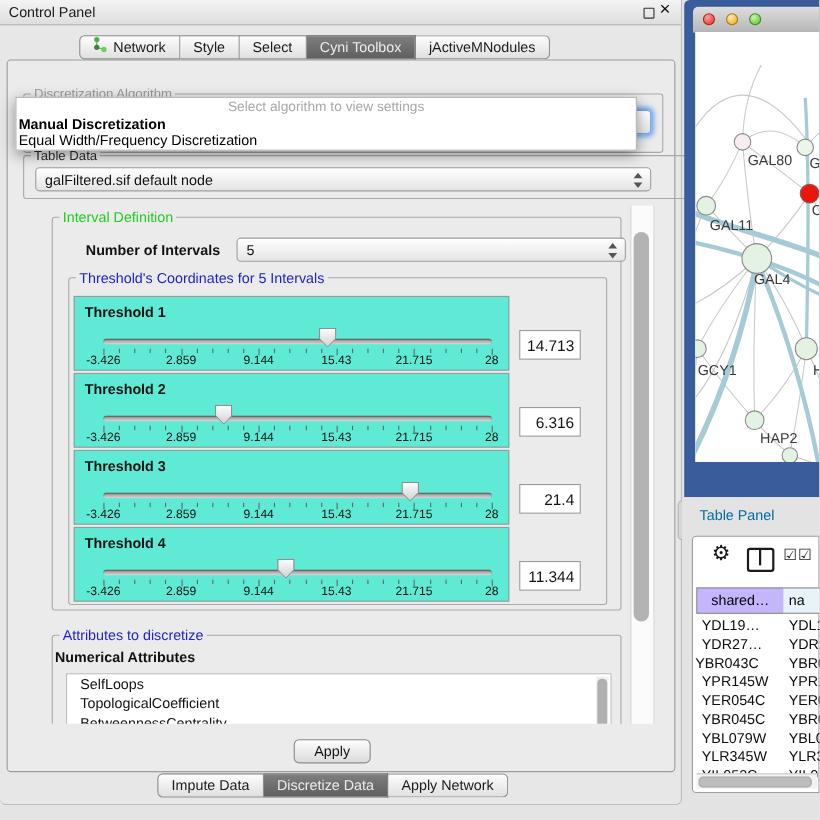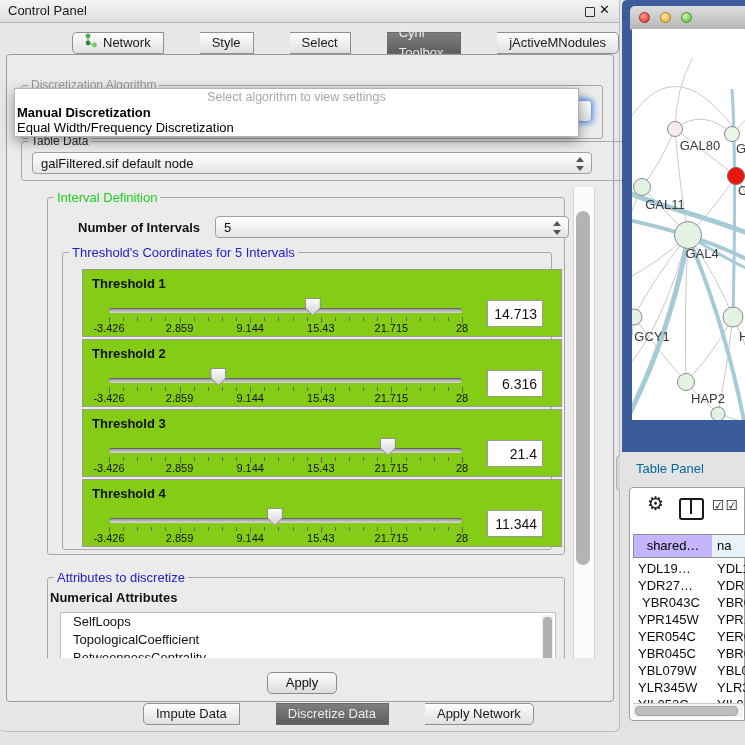--- a/index.html
+++ b/index.html
@@ -8,21 +8,21 @@
   .abs{position:absolute;}
 
   
   .cp-window{left:0;top:0;width:619px;height:731px;background:#e7e7e7;border-right:1px solid #bcbcbc;border-bottom:1px solid #bcbcbc;border-radius:0 0 6px 6px;}
   .cp-titlebar{left:0;top:0;width:619px;height:22px;background:linear-gradient(#f4f4f4,#dedede);border-bottom:1px solid #b4b4b4;}
   .cp-title{left:8px;top:0;line-height:22px;font-size:13px;color:#1a1a1a;}
   .float-icon{left:585px;top:7px;width:8px;height:8px;border:1.5px solid #333;border-radius:1px;}
   .close-icon{left:599px;top:2px;font-size:13px;font-weight:bold;color:#111;font-family:"DejaVu Sans",sans-serif;}
 
   
-  .seg-group{display:flex;height:22px;gap:36px;}
+  .seg-group{display:flex;height:22px;}
   .seg{height:20px;border:1px solid #8f8f8f;border-left:none;background:linear-gradient(#fdfdfd,#e0e0e0);color:#1a1a1a;font-size:13px;line-height:20px;padding:0 12px;display:flex;align-items:center;gap:5px;}
   .seg:first-child{border-left:1px solid #8f8f8f;border-radius:5px 0 0 5px;}
   .seg:last-child{border-radius:0 5px 5px 0;}
   .seg.selected{background:linear-gradient(#7e7e7e,#5f5f5f);color:#ececec;border-color:#6a6a6a;}
 
   
   .content-panel{left:6px;top:54px;width:606px;height:646px;background:#ebebeb;border:1px solid #9c9c9c;border-radius:4px;}
 
   .group{position:absolute;border:1px solid #a9a9a9;border-radius:3px;}
   .group-label{position:absolute;top:-8px;left:6px;background:#ebebeb;padding:0 3px;font-size:12px;white-space:nowrap;}
@@ -45,21 +45,21 @@
   .popup .opt2{position:absolute;left:2px;top:31px;color:#000;}
 
   
   .viewport{left:14px;top:186px;width:558px;height:471px;overflow:hidden;}
   .vscroll-track{left:572px;top:186px;width:20px;height:471px;background:#fbfbfb;border-left:1px solid #d4d4d4;border-right:1px solid #d4d4d4;}
   .vscroll-thumb{left:575px;top:210px;width:14px;height:354px;background:#b3b3b3;border-radius:7px;}
 
   .bold-label{font-weight:bold;font-size:13px;color:#111;}
 
   
-  .th-panel{position:absolute;left:4px;width:480px;height:68px;border:1px solid #9a9a9a;background:#84cc16;box-sizing:border-box;margin-left:15px;}
+  .th-panel{position:absolute;left:4px;width:396px;height:68px;border:1px solid #9a9a9a;background:#5eead4;box-sizing:border-box;}
   .th-name{position:absolute;left:9px;top:6px;font-weight:bold;font-size:13px;color:#111;}
   .th-track{position:absolute;left:26px;top:38px;width:353px;height:5px;border-radius:3px;background:linear-gradient(#8e8e8e,#d9d9d9);box-shadow:inset 0 1px 1px rgba(0,0,0,.35);}
   .th-thumb{position:absolute;top:28px;width:16px;height:18px;clip-path:polygon(0 0,100% 0,100% 55%,50% 100%,0 55%);background:#8f8f8f;}
   .th-thumb .inner{position:absolute;left:1px;top:1px;width:14px;height:16px;clip-path:polygon(0 0,100% 0,100% 55%,50% 100%,0 55%);background:linear-gradient(#fcfcfc,#d2d2d2);}
   .tick{position:absolute;width:1px;background:#666;}
   .tick-label{position:absolute;top:52px;transform:translateX(-50%);font-size:11px;font-weight:normal;color:#111;white-space:nowrap;}
   .th-field{position:absolute;left:404px;top:30px;width:56px;height:27px;background:#fff;border:1px solid #9a9a9a;font-size:14px;color:#111;text-align:right;line-height:27px;padding-right:5px;box-sizing:border-box;}
 
   
   .attr-list{position:absolute;left:12px;top:34px;width:494px;height:90px;background:#fff;border:1px solid #bdbdbd;}
@@ -435,21 +435,21 @@
           <i></i>
         </span>
       <span class="check-icons">☑☑</span>
       <div class="tbl-hdr hdr1">shared…</div>
       <div class="tbl-hdr hdr2">na</div>
       <div id="tbl-rows">
           <div class="tbl-cell" style="left: 8px; top: 73px;">YDL19…</div>
           <div class="tbl-cell" style="left: 87px; top: 73px;">YDL1</div>
           <div class="tbl-cell" style="left: 8px; top: 90px;">YDR27…</div>
           <div class="tbl-cell" style="left: 87px; top: 90px;">YDR2</div>
-          <div class="tbl-cell" style="left: 12px; top: 107px;">YBR043C</div>
+          <div class="tbl-cell" style="left: 2px; top: 107px;">YBR043C</div>
           <div class="tbl-cell" style="left: 87px; top: 107px;">YBR0</div>
           <div class="tbl-cell" style="left: 8px; top: 124px;">YPR145W</div>
           <div class="tbl-cell" style="left: 87px; top: 124px;">YPR1</div>
           <div class="tbl-cell" style="left: 8px; top: 141px;">YER054C</div>
           <div class="tbl-cell" style="left: 87px; top: 141px;">YER0</div>
           <div class="tbl-cell" style="left: 8px; top: 158px;">YBR045C</div>
           <div class="tbl-cell" style="left: 87px; top: 158px;">YBR0</div>
           <div class="tbl-cell" style="left: 8px; top: 175px;">YBL079W</div>
           <div class="tbl-cell" style="left: 87px; top: 175px;">YBL0</div>
           <div class="tbl-cell" style="left: 8px; top: 192px;">YLR345W</div>

